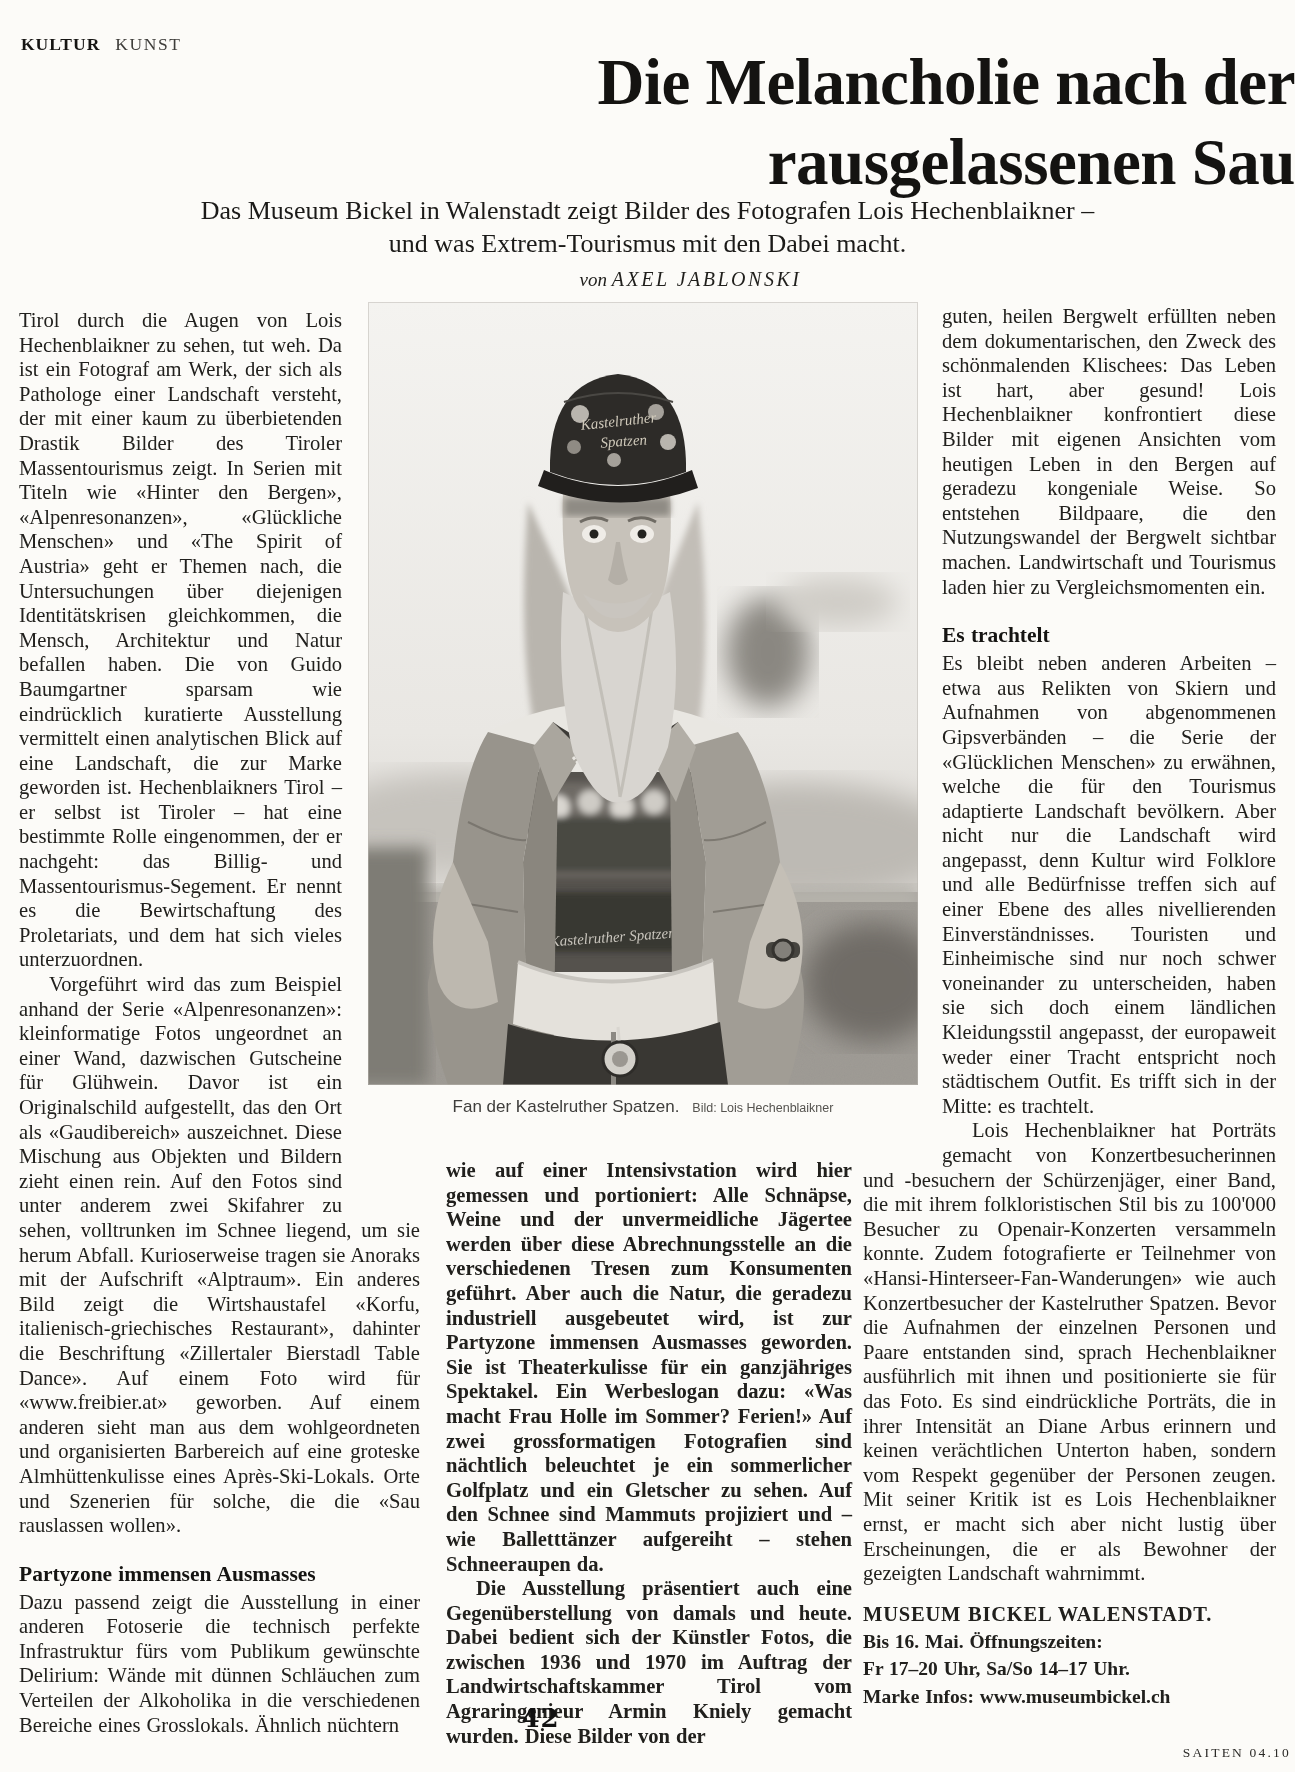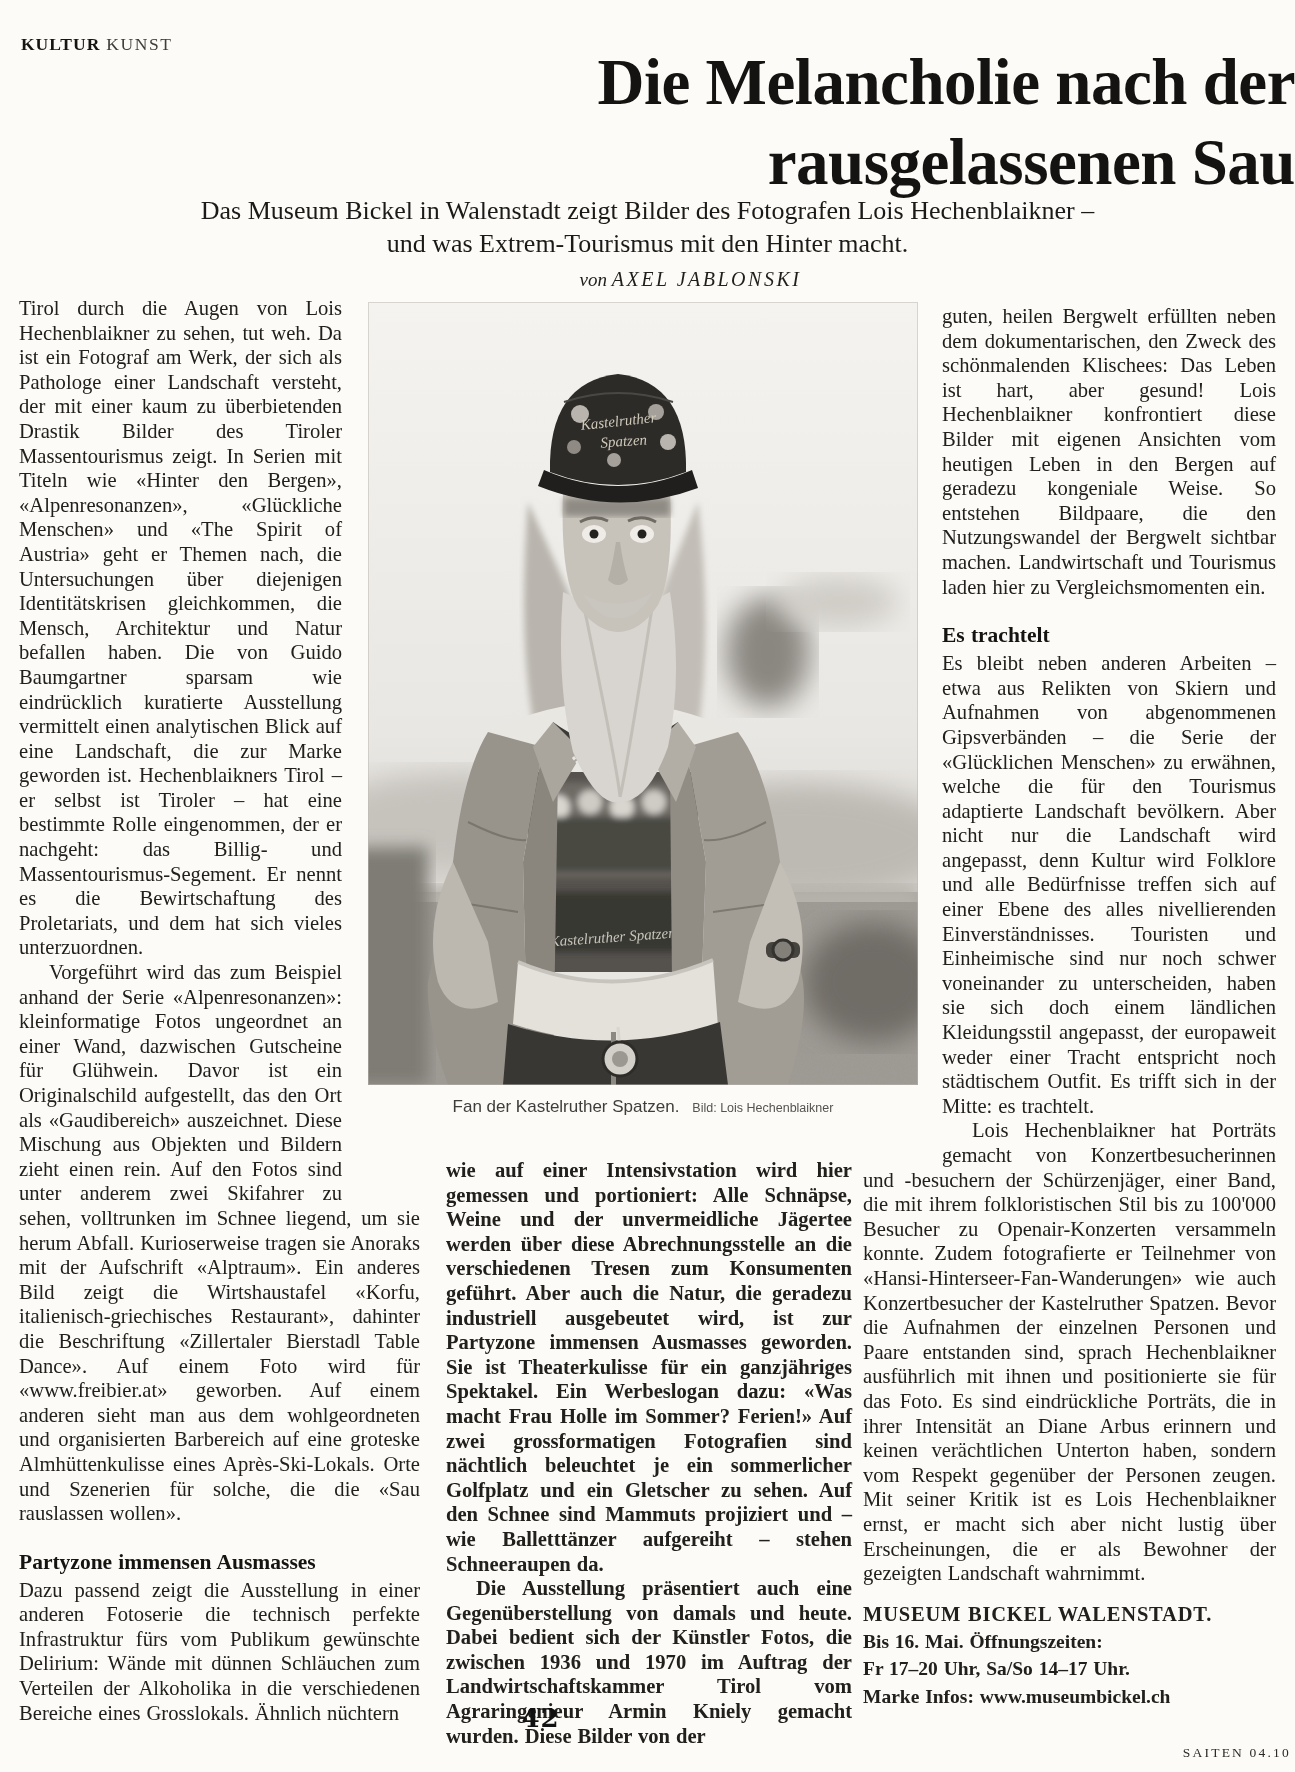--- a/index.html
+++ b/index.html
@@ -2,38 +2,38 @@
 <html lang="de"><head>
 <meta charset="utf-8">
 <style>
   html,body{margin:0;padding:0;background:#d9d9d9;}
   .page{position:relative;width:1295px;height:1772px;background:#fcfbf8;
         font-family:"Liberation Serif","DejaVu Serif",serif;color:#1d1c19;overflow:hidden;}
 
   
   .kicker{position:absolute;left:21px;top:34px;font-size:17.5px;letter-spacing:1px;}
   .kicker .k1{font-weight:bold;color:#161513;}
-  .kicker .k2{font-weight:normal;color:#3e3d3a;margin-left:6px;letter-spacing:1.6px;}
+  .kicker .k2{font-weight:normal;color:#3e3d3a;margin-left:15px;letter-spacing:1.6px;}
 
   
   .title{position:absolute;left:0;top:42px;width:100%;text-align:right;
          font-size:65px;line-height:80px;font-weight:700;letter-spacing:-0.5px;color:#141311;}
   .subtitle{position:absolute;left:0;top:194px;width:100%;text-align:center;
             font-size:26px;line-height:33px;color:#1b1a18;}
   .byline{position:absolute;left:0;top:268px;width:100%;text-align:center;
           font-style:italic;font-size:19px;color:#201f1c;padding-left:43px;}
   .byline .author{letter-spacing:2.5px;font-size:20px;}
 
   
   .col{position:absolute;font-size:20.6px;line-height:24.6px;text-align:justify;
        color:#21201d;word-spacing:0.04em;}
   .col p{margin:0;}
   .col p.indent{text-indent:30px;}
   .col h2{margin:24px 0 3px 0;font-size:21.5px;line-height:25px;font-weight:bold;color:#151412;}
-  .col-left{left:19px;top:296px;width:401px;}
+  .col-left{left:19px;top:308px;width:401px;}
   .col-mid{left:446px;top:1158px;width:406px;font-weight:bold;}
   .col-right{left:863px;top:304px;width:413px;}
   .ph-spacer-r{float:right;width:78px;height:906px;}
   .ph-spacer-l{float:left;width:79px;height:842px;}
 
   
   .museum{margin-top:14px;text-align:left;}
   .museum .m-title{font-weight:bold;font-size:20.5px;letter-spacing:0.8px;line-height:28px;}
   .museum .m-line{font-weight:bold;font-size:19.5px;line-height:27.5px;word-spacing:0.05em;}
 
@@ -60,21 +60,21 @@
   <div class="kicker">
     <span class="k1">KULTUR</span><span class="k2">KUNST</span>
   </div>
 
   <div class="title">
     <div>Die Melancholie nach der</div>
     <div>rausgelassenen Sau</div>
   </div>
   <div class="subtitle">
     <div>Das Museum Bickel in Walenstadt zeigt Bilder des Fotografen Lois Hechenblaikner –</div>
-    <div>und was Extrem-Tourismus mit den Hinter macht.</div>
+    <div>und was Extrem-Tourismus mit den Dabei macht.</div>
   </div>
   <div class="byline">
     <span>von </span><span class="author">AXEL JABLONSKI</span>
   </div>
 
   <div class="photo">
     <svg viewBox="0 0 550 783" preserveAspectRatio="none">
       <defs>
         <linearGradient id="sky" x1="0" y1="0" x2="0" y2="1">
           <stop offset="0" stop-color="#f4f3f0"></stop>

